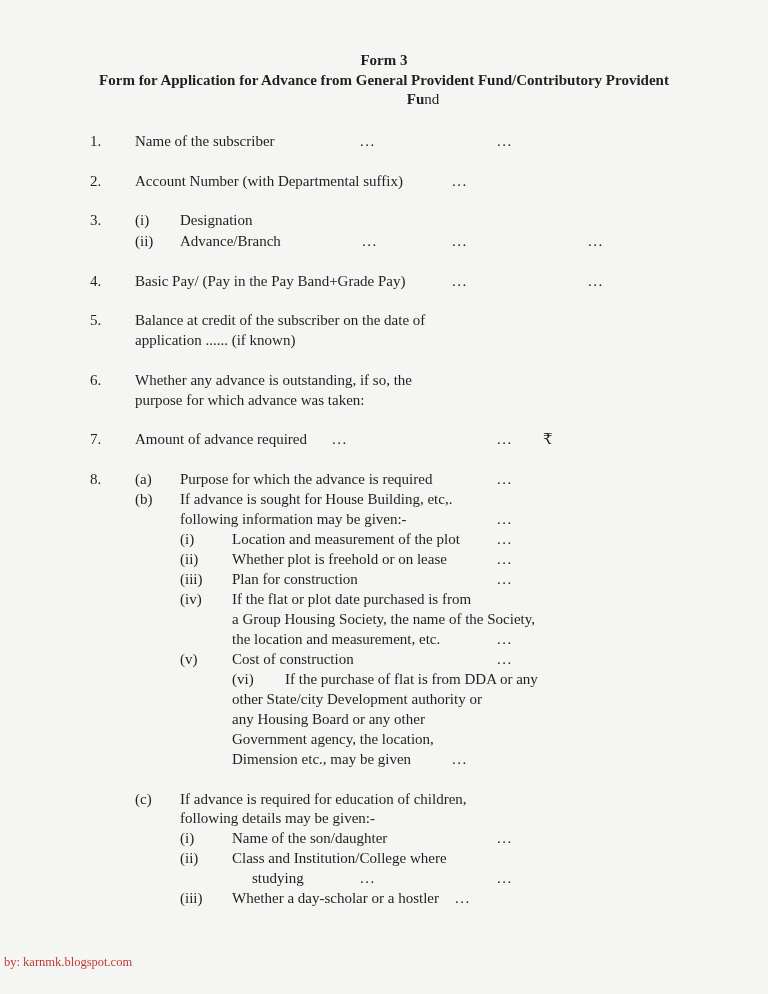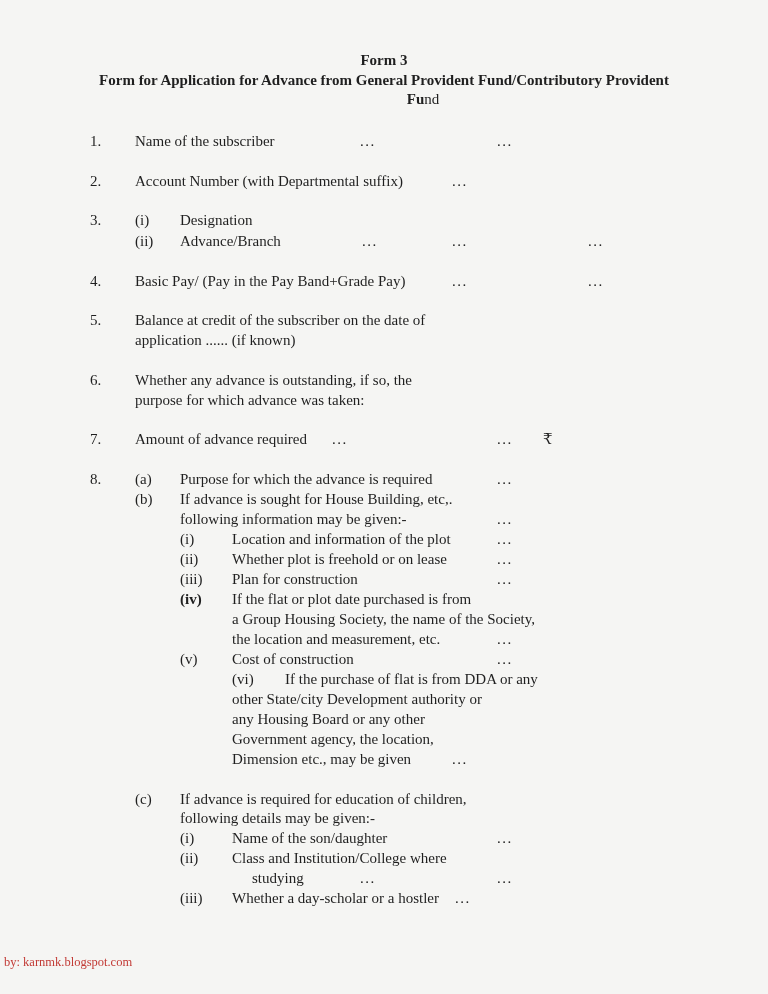--- a/index.html
+++ b/index.html
@@ -121,35 +121,35 @@
       <div class="line" style="top: 489px;">
         <span class="seg" style="left: 135px;">(b)</span>
         <span class="seg" style="left: 180px;">If advance is sought for House Building, etc,.</span>
       </div>
       <div class="line" style="top: 509px;">
         <span class="seg" style="left: 180px;">following information may be given:-</span>
         <span class="seg dots" style="left: 497px;">...</span>
       </div>
       <div class="line" style="top: 529px;">
         <span class="seg" style="left: 180px;">(i)</span>
-        <span class="seg" style="left: 232px;">Location and information of the plot</span>
+        <span class="seg" style="left: 232px;">Location and measurement of the plot</span>
         <span class="seg dots" style="left: 497px;">...</span>
       </div>
       <div class="line" style="top: 549px;">
         <span class="seg" style="left: 180px;">(ii)</span>
         <span class="seg" style="left: 232px;">Whether plot is freehold or on lease</span>
         <span class="seg dots" style="left: 497px;">...</span>
       </div>
       <div class="line" style="top: 569px;">
         <span class="seg" style="left: 180px;">(iii)</span>
         <span class="seg" style="left: 232px;">Plan for construction</span>
         <span class="seg dots" style="left: 497px;">...</span>
       </div>
       <div class="line" style="top: 589px;">
-        <span class="seg" style="left: 180px; font-weight: bold;">(iv)</span>
+        <span class="seg" style="left: 180px;">(iv)</span>
         <span class="seg" style="left: 232px;">If the flat or plot date purchased is from</span>
       </div>
       <div class="line" style="top: 609px;">
         <span class="seg" style="left: 232px;">a Group Housing Society, the name of the Society,</span>
       </div>
       <div class="line" style="top: 629px;">
         <span class="seg" style="left: 232px;">the location and measurement, etc.</span>
         <span class="seg dots" style="left: 497px;">...</span>
       </div>
       <div class="line" style="top: 649px;">

